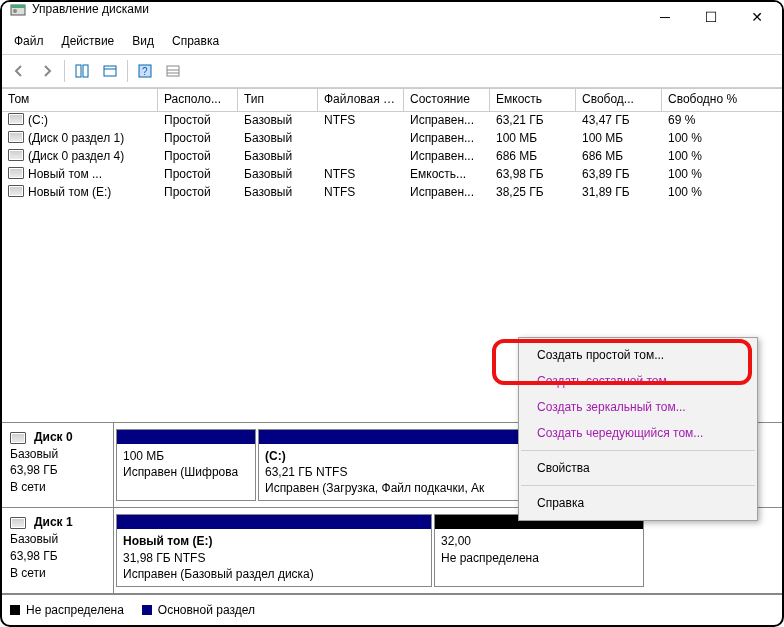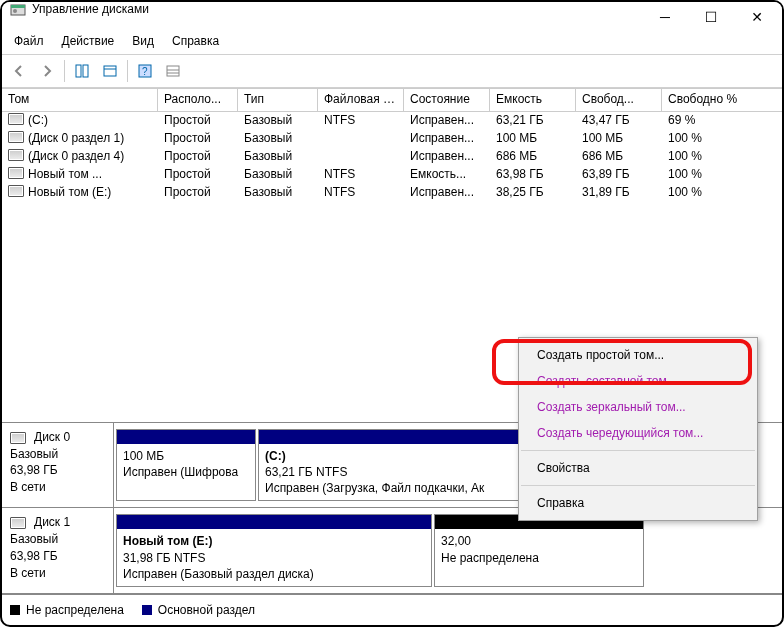--- a/index.html
+++ b/index.html
@@ -20,21 +20,21 @@
 .vol-body{flex:0 0 auto}
 .vrow{height:18px;display:flex}
 .vrow .cell{padding:1px 6px;box-sizing:border-box;overflow:hidden;white-space:nowrap;text-overflow:ellipsis}
 .disk-icon{display:inline-block;width:14px;height:10px;border:1px solid #555;border-radius:1px;background:linear-gradient(#ccc,#eee);box-shadow:inset 0 0 0 1px #fff;margin-right:4px;margin-bottom:-1px}
 .c0{width:156px}.c1{width:80px}.c2{width:80px}.c3{width:86px}.c4{width:86px}.c5{width:86px}.c6{width:86px}.c7{width:110px}
 .spacer{flex:1}
 .diskpanel{border-top:1px solid #888;border-bottom:1px solid #888;background:#fff}
 .diskrow{display:flex;border-bottom:1px solid #888}
 .diskrow:last-child{border-bottom:none}
 .diskhdr{width:112px;border-right:1px solid #888;padding:6px 8px;line-height:1.4;box-sizing:border-box}
-.diskhdr .iconline{display:flex;align-items:center;gap:4px;font-weight:normal}
+.diskhdr .iconline{display:flex;align-items:center;gap:4px;font-weight:bold}
 .diskmap{flex:1;padding:6px 6px 6px 2px;display:flex;gap:2px}
 .part{border:1px solid #888;box-sizing:border-box;padding:0;display:flex;flex-direction:column;overflow:hidden}
 .part .stripe{height:14px}
 .stripe.primary{background:#000080}
 .stripe.black{background:#000}
 .part .body{padding:4px 6px;line-height:1.35;white-space:nowrap;overflow:hidden}
 .legend{border-top:1px solid #888;height:30px;display:flex;align-items:center;padding:0 8px;gap:18px}
 .legkey{display:flex;align-items:center;gap:6px}
 .sq{width:10px;height:10px}
 .ctxmenu{position:absolute;right:24px;top:335px;width:238px;background:#f2f2f2;border:1px solid #a0a0a0;box-shadow:2px 2px 6px rgba(0,0,0,.3);padding:4px 0;z-index:50}

